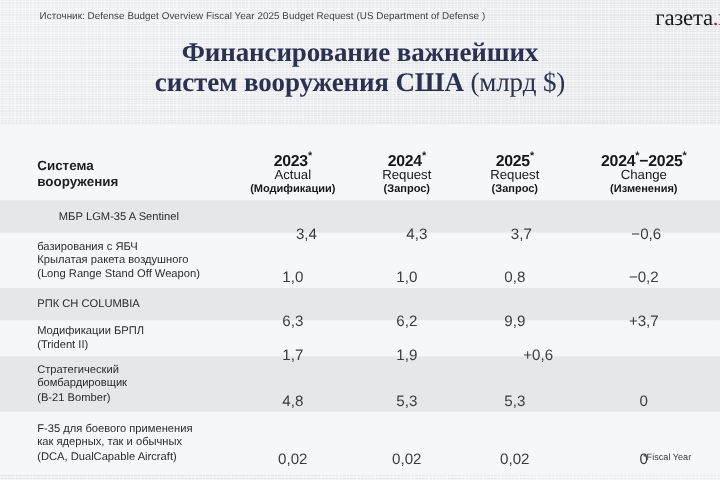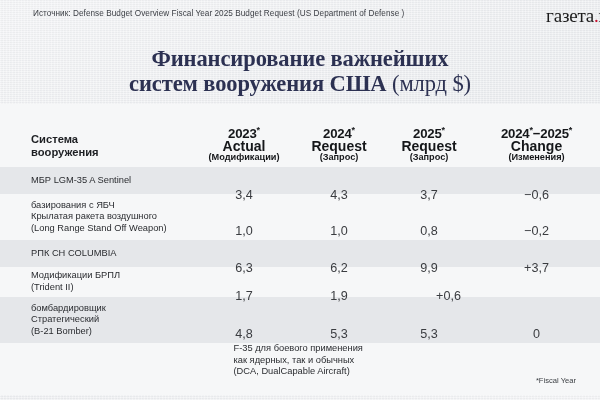--- a/index.html
+++ b/index.html
@@ -37,21 +37,21 @@
   .logo .dot{color:#c8102e;}
 
   
   .title-wrap{
     position:absolute;left:0;top:31px;width:600px;
     text-align:center;
     font-family:"Liberation Serif", serif;
     color:#2c3152;
     line-height:1.12;
   }
-  .title-l1{font-size:22.5px;font-weight:bold;letter-spacing:-0.1px;margin-top:15px;}
+  .title-l1{font-size:22.5px;font-weight:bold;letter-spacing:-0.1px;}
   .title-l2{font-size:22.5px;font-weight:bold;letter-spacing:-0.1px;}
   .title-l2 .unit{font-weight:normal;}
 
   
   .table{
     position:absolute;left:0;top:104px;width:526px;
   }
   .row{
     display:flex;align-items:center;
     box-sizing:border-box;
@@ -80,21 +80,21 @@
   .row.head .c-name{
     font-size:11.2px;font-weight:bold;line-height:13.2px;
     color:#1d1f23;padding-bottom:8px;
   }
   .hcell{
     box-sizing:border-box;text-align:center;
     padding-bottom:4px;color:#15171a;
   }
   .hyear{font-size:13.2px;font-weight:bold;line-height:15px;letter-spacing:-0.2px;}
   .hyear sup{font-size:9px;vertical-align:super;line-height:0;}
-  .hsub1{font-size:14px;font-weight:bold;line-height:11px;}
+  .hsub1{font-size:11px;font-weight:normal;line-height:11px;}
   .hsub2{font-size:9.2px;font-weight:bold;line-height:11px;}
 
   .footnote{
     position:absolute;right:24px;top:376px;
     font-size:7.6px;color:#3d4045;
   }
 </style>
 </head>
 <body>
 
@@ -133,21 +133,21 @@
         <div class="hsub2">(Запрос)</div>
       </div>
       <div class="hcell cchg">
         <div class="hyear"><span>2024</span><sup>*</sup><span>−</span><span>2025</span><sup>*</sup></div>
         <div class="hsub1">Change</div>
         <div class="hsub2">(Изменения)</div>
       </div>
     </div>
 
     <div id="rows-container">
-        <div class="row shade" style="height: 27px;">
+        <div class="row shade" style="height: 27px; padding-left: 18px;">
           <div class="c-name">
             <div>МБР LGM-35 A Sentinel</div>
           </div>
           <div class="c-num c2023">3,4</div>
           <div class="c-num c2024">4,3</div>
           <div class="c-num c2025">3,7</div>
           <div class="c-num cchg">−0,6</div>
         </div>
         <div class="row light" style="height: 46px;">
           <div class="c-name">
@@ -173,30 +173,30 @@
           <div class="c-name">
             <div>Модификации БРПЛ</div>
             <div>(Trident II)</div>
           </div>
           <div class="c-num c2023">1,7</div>
           <div class="c-num c2024">1,9</div>
           <div class="c-num cchg">+0,6</div>
         </div>
         <div class="row shade" style="height: 46px;">
           <div class="c-name">
+            <div>Стратегический</div>
             <div>бомбардировщик</div>
-            <div>Стратегический</div>
             <div>(B-21 Bomber)</div>
           </div>
           <div class="c-num c2023">4,8</div>
           <div class="c-num c2024">5,3</div>
           <div class="c-num c2025">5,3</div>
           <div class="c-num cchg">0</div>
         </div>
-        <div class="row light" style="height: 52px; flex-direction: column;">
+        <div class="row light" style="height: 52px;">
           <div class="c-name">
             <div>F-35 для боевого применения</div>
             <div>как ядерных, так и обычных</div>
             <div>(DCA, DualCapable Aircraft)</div>
           </div>
           <div class="c-num c2023">0,02</div>
           <div class="c-num c2024">0,02</div>
           <div class="c-num c2025">0,02</div>
           <div class="c-num cchg">0</div>
         </div>

